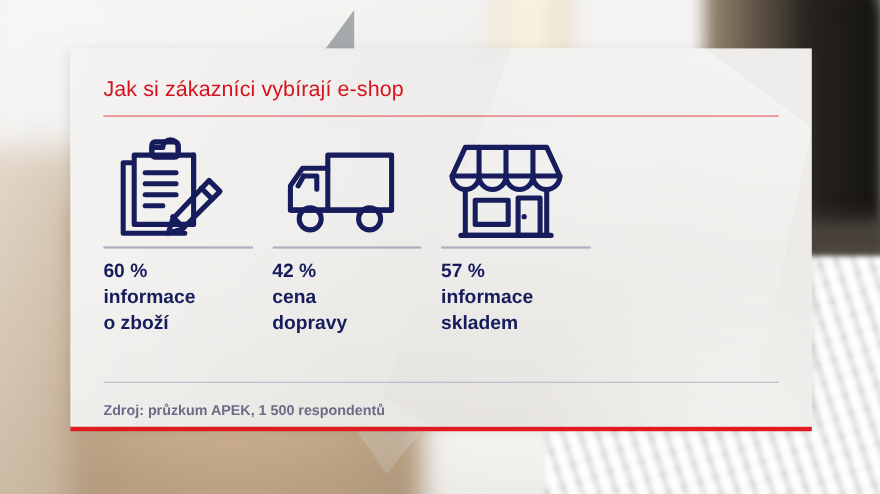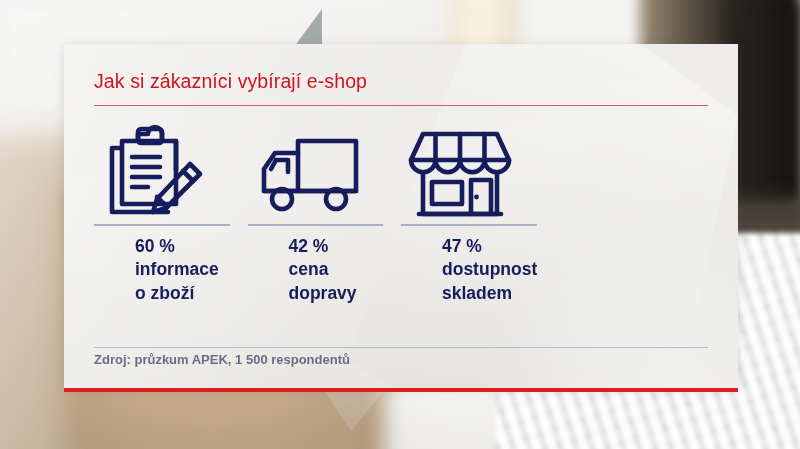--- a/index.html
+++ b/index.html
@@ -155,32 +155,31 @@
     background:#a9abbd;
     margin-bottom:9px;
     opacity:.95;
   }
   .stat {
     color:#161c5c;
     font-size:17.5px;
     font-weight:bold;
     line-height:1.33;
     white-space:pre-line;
-    margin-left:41px;
   }
 
   
   #source-rule {
     position:absolute;
     left:30px; right:30px; top:303px;
     height:1px; background:#b9bac6;
   }
   #source {
     position:absolute;
-    left:30px; top:308px;
+    left:30px; top:321px;
     color:#6b6b86;
     font-size:13px;
     font-weight:bold;
   }
 </style>
 </head>
 <body>
 
 <div id="bg">
   <div class="bg-layer bg-base"></div>
@@ -274,22 +273,22 @@
             <path d="M18 52 V92 H92 V52"></path>
             <path d="M14 92 H96"></path>
 
             <rect x="27" y="60" width="30" height="22"></rect>
 
             <path d="M66 92 V58 H86 V92"></path>
             <circle cx="71.5" cy="75" r="2.4" fill="#161c5c" stroke="none"></circle>
           </svg>
         </div>
         <div class="col-rule"></div>
-        <div class="stat"><span>47 %</span>
-<span>dostupnost
+        <div class="stat"><span>57 %</span>
+<span>informace
 skladem</span></div>
       </div>
 
 
     </div>
 
     <div id="source-rule"></div>
     <div id="source">Zdroj: průzkum APEK, 1 500 respondentů</div>
 
   </div>

